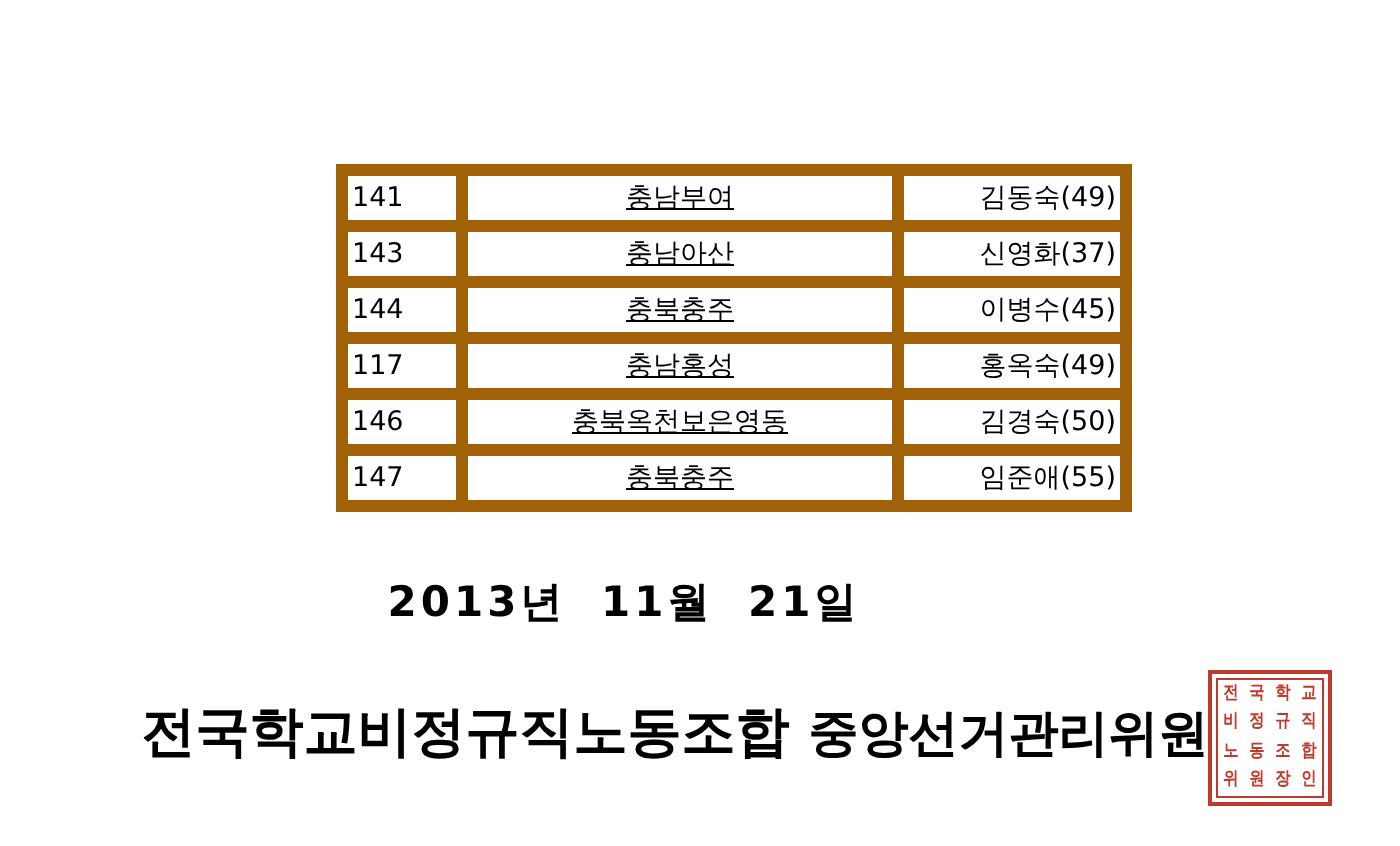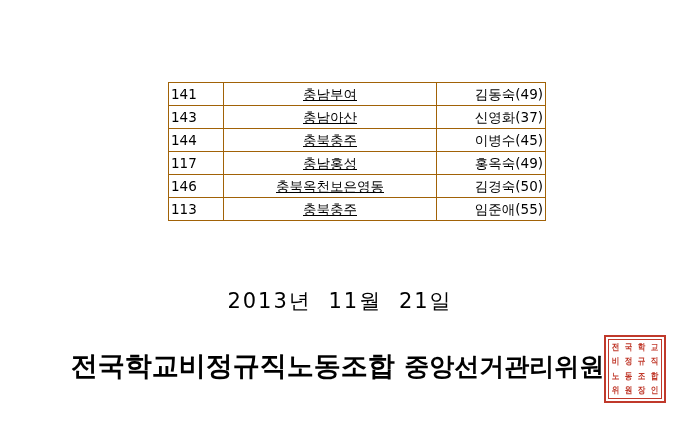--- a/index.html
+++ b/index.html
@@ -26,21 +26,21 @@
     left: 168px;
     top: 82px;
     width: 364px;
   }
   table.roster {
     border-collapse: collapse;
     width: 364px;
     table-layout: fixed;
   }
   table.roster td {
-    border: 1px solid #a16207;
+    border: 6px solid #a16207;
     height: 22px;
     font-size: 13.5px;
     font-family: "DejaVu Sans", sans-serif;
     padding: 0 2px;
     line-height: 20px;
   }
   td.col-no {
     width: 50px;
     text-align: left;
     padding-left: 7px;
@@ -58,22 +58,21 @@
   .date-line {
     position: absolute;
     left: 0;
     top: 287px;
     width: 624px;
     text-align: center;
     font-size: 21px;
     font-family: "DejaVu Sans", sans-serif;
     letter-spacing: 2px;
     word-spacing: 8px;
-    font-weight: 400;
-    margin-left: 28px;
+    font-weight: 700;
   }
   
   .org-line {
     position: absolute;
     left: 0;
     top: 348px;
     width: 700px;
     text-align: center;
     font-size: 27px;
     font-family: "DejaVu Sans", sans-serif;
@@ -147,21 +146,21 @@
           <td class="col-no">117</td>
           <td class="col-region">충남홍성</td>
           <td class="col-name">홍옥숙(49)</td>
         </tr>
         <tr>
           <td class="col-no">146</td>
           <td class="col-region">충북옥천보은영동</td>
           <td class="col-name">김경숙(50)</td>
         </tr>
         <tr>
-          <td class="col-no">113</td>
+          <td class="col-no">147</td>
           <td class="col-region">충북충주</td>
           <td class="col-name">임준애(55)</td>
         </tr>
       </tbody>
     </table>
   </div>
 
   <div class="date-line">2013년  11월  21일</div>
 
   <div class="org-line">

